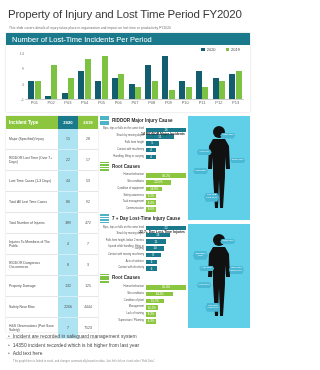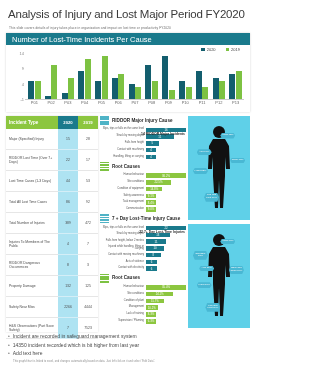--- a/index.html
+++ b/index.html
@@ -63,26 +63,26 @@
   .bullets{position:absolute;left:8px;top:334px;width:200px;}
   .bullet{display:flex;gap:3px;font-size:5px;color:#4a4a4a;margin-bottom:3px;line-height:1.1;}
   .bullet .dot{color:#7a7a7a;font-size:5px;line-height:1;}
   .footer{position:absolute;left:13px;top:360px;width:240px;font-size:2.6px;color:#8d8d8d;letter-spacing:0.05px;white-space:nowrap;}
 </style>
 </head>
 <body>
 
 <div class="slide">
 
-  <div class="title">Analysis of Injury and Lost Major Period FY2020</div>
+  <div class="title">Property of Injury and Lost Time Period FY2020</div>
   <div class="subtitle">This slide covers details of injury takes place in organization and impact on lost time or productivity FY2020</div>
 
   <div class="chart-card">
     <div class="chart-header">
-      <span>Number of Lost-Time Incidents Per Cause</span>
+      <span>Number of Lost-Time Incidents Per Period</span>
     </div>
     <div class="legend" id="legend">
         <div class="lg">
           <span class="sw c2020"></span>
           <span>2020</span>
         </div>
         <div class="lg">
           <span class="sw c2019"></span>
           <span>2019</span>
         </div>

